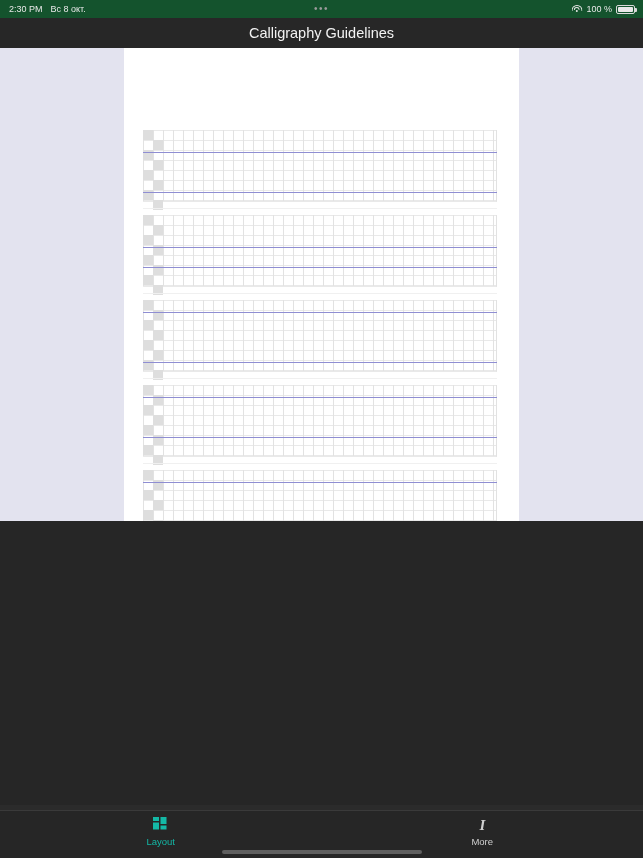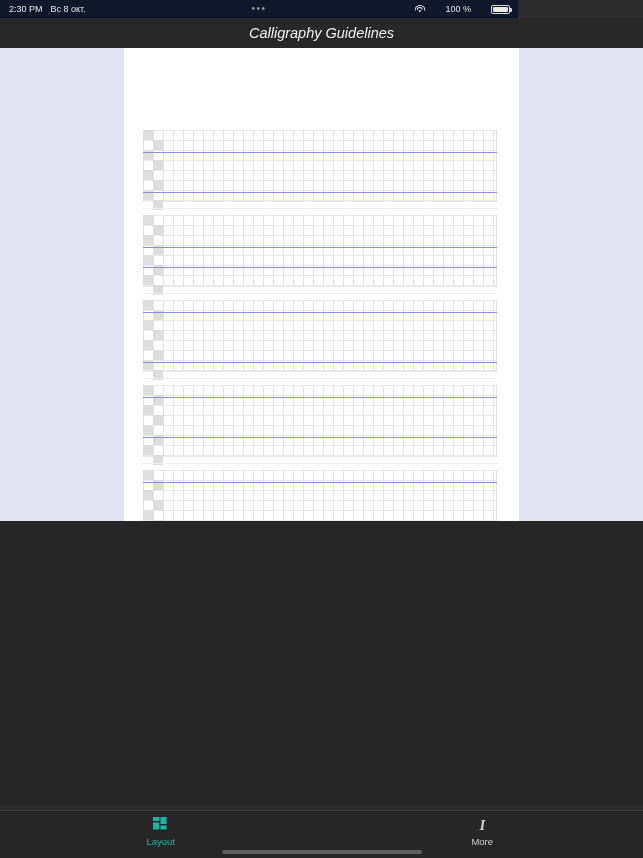--- a/index.html
+++ b/index.html
@@ -6,48 +6,48 @@
   html,body {
     width:643px; height:858px;
     background:#2b2b2b;
     font-family:"Liberation Sans", sans-serif;
     overflow:hidden;
   }
   #app { position:relative; width:643px; height:858px; background:#2b2b2b; }
 
   
   .statusbar{
-    position:absolute; left:0; top:0; width:518px; height:18px;
-    background:#0f172a; color:#e8e8e8;
+    position:absolute; left:0; top:0; width:643px; height:18px;
+    background:#14532d; color:#e8e8e8;
     display:flex; align-items:center; font-size:9px;
   }
   .sb-left{ position:absolute; left:9px; display:flex; gap:8px; align-items:center; }
   .sb-center{ position:absolute; left:0; right:0; text-align:center; color:#9a9a9a;
               letter-spacing:1.5px; font-size:10px; line-height:18px; }
-  .sb-right{ position:absolute; right:8px; display:flex; gap:20px; align-items:center; }
+  .sb-right{ position:absolute; right:8px; display:flex; gap:4px; align-items:center; }
   .wifi-ico{ display:inline-block; width:11px; height:9px; position:relative; }
   .wifi-ico i{
     position:absolute; border:1.1px solid #e8e8e8; border-bottom:none;
     border-radius:50% 50% 0 0 / 100% 100% 0 0; left:50%; transform:translateX(-50%);
   }
   .wifi-ico i:nth-child(1){ width:11px; height:5.5px; top:0.5px; }
   .wifi-ico i:nth-child(2){ width:6.5px; height:3.2px; top:2.8px; }
   .wifi-ico i:nth-child(3){ width:2.4px; height:2.4px; top:5.3px; background:#e8e8e8;
                             border-radius:50%; border:none; }
   .batt{ display:inline-block; width:19px; height:9px; border:1px solid #d9d9d9;
          border-radius:2px; position:relative; padding:1px; }
   .batt::after{ content:""; position:absolute; right:-3px; top:2.5px; width:1.6px; height:3.5px;
                 background:#d9d9d9; border-radius:0 1px 1px 0; }
   .batt b{ display:block; height:100%; width:100%; background:#e8e8e8; border-radius:1px; }
 
   
   .titlebar{
     position:absolute; left:0; top:18px; width:643px; height:30px;
     background:#272727; color:#f2f2f2; font-size:14.5px;
-    display:flex; align-items:center; justify-content:center;font-style:italic;
+    display:flex; align-items:center; justify-content:center;
   }
 
   
   .canvas{
     position:absolute; left:0; top:48px; width:643px; height:473px;
     background:#e3e3ef; overflow:hidden;
   }
   .page{
     position:absolute; left:124px; top:0; width:395px; height:473px;
     background:#ffffff;

